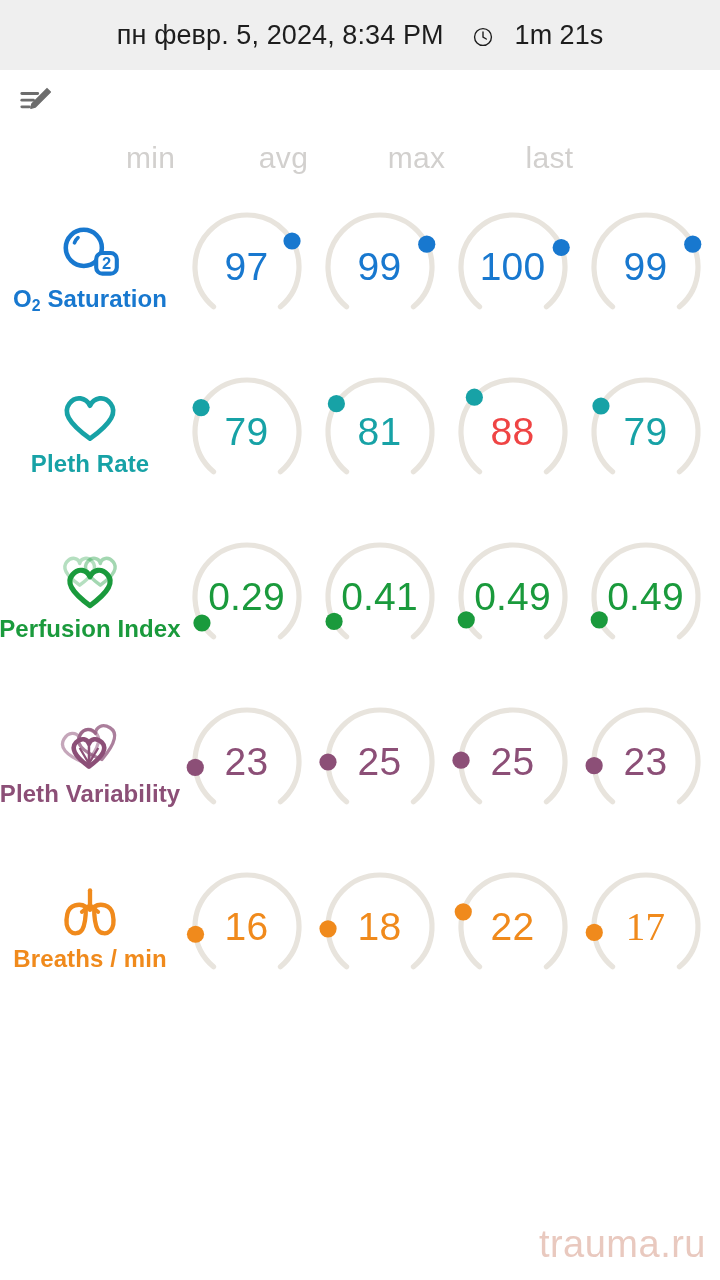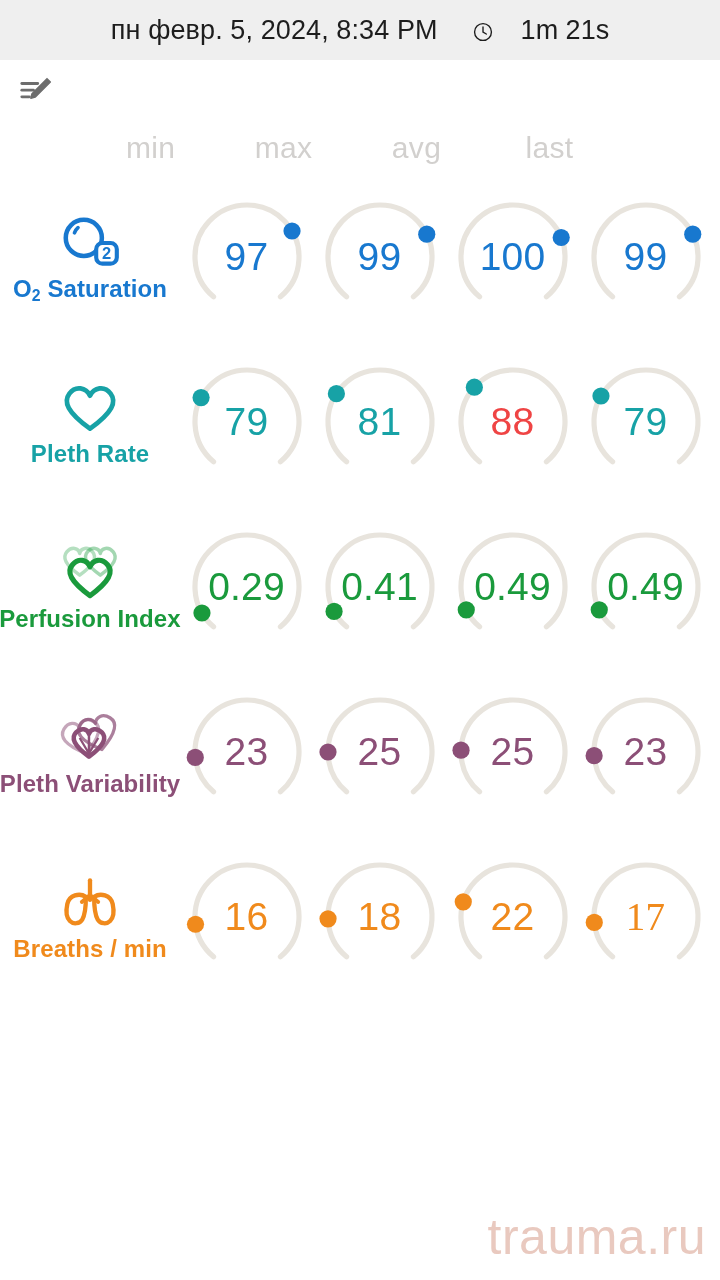--- a/index.html
+++ b/index.html
@@ -14,26 +14,26 @@
 
   #app {
     position: relative;
     width: 720px;
     height: 1280px;
     background: #ffffff;
   }
 
   
   .topbar {
-    height: 60px;
+    height: 70px;
     background: #efefef;
     display: flex;
     align-items: center;
     justify-content: center;
-    gap: 18px;
+    gap: 12px;
   }
   .topbar-text {
     font-size: 27px;
     color: #1d1d1d;
     letter-spacing: 0.1px;
     white-space: nowrap;
   }
   .clock-icon {
     display: inline-block;
     width: 22px;
@@ -149,21 +149,21 @@
     justify-content: center;
     font-size: 39px;
     letter-spacing: 0.2px;
   }
 
   
   .watermark {
     position: absolute;
     right: 14px;
     bottom: 14px;
-    font-size: 50px;
+    font-size: 38px;
     color: #e9c9bf;
     letter-spacing: 0.5px;
     font-weight: 300;
   }
 </style>
 </head>
 <body>
 
 <div id="app">
 
@@ -186,22 +186,22 @@
           <line x1="3.5" y1="11.5" x2="10.5" y2="11.5"></line>
           <line x1="3.5" y1="15.5" x2="8" y2="15.5"></line>
         </g>
         <path d="M18.6 4.6 l2.0 2.0 -9.0 9.0 -2.7 0.7 0.7 -2.7 z" fill="#6d6d6d" stroke="#6d6d6d" stroke-width="0.9" stroke-linejoin="round"></path>
       </svg>
     </span>
   </div>
 
   <div class="col-headers">
     <div class="col-header">min</div>
+    <div class="col-header">avg</div>
     <div class="col-header">max</div>
-    <div class="col-header">avg</div>
     <div class="col-header">last</div>
   </div>
 
   <div class="rows" id="rows">
       <div class="metric-row">
         <div class="metric-label-cell">
           <div class="metric-icon">
     <svg viewBox="0 0 64 58" width="66" height="60">
       <circle cx="26" cy="25" r="17.5" fill="none" stroke="#1878cf" stroke-width="4.4"></circle>
       <path d="M17 20 a11 11 0 0 1 7 -7" fill="none" stroke="#1878cf" stroke-width="3.6" stroke-linecap="round" stroke-dasharray="6 6"></path>

